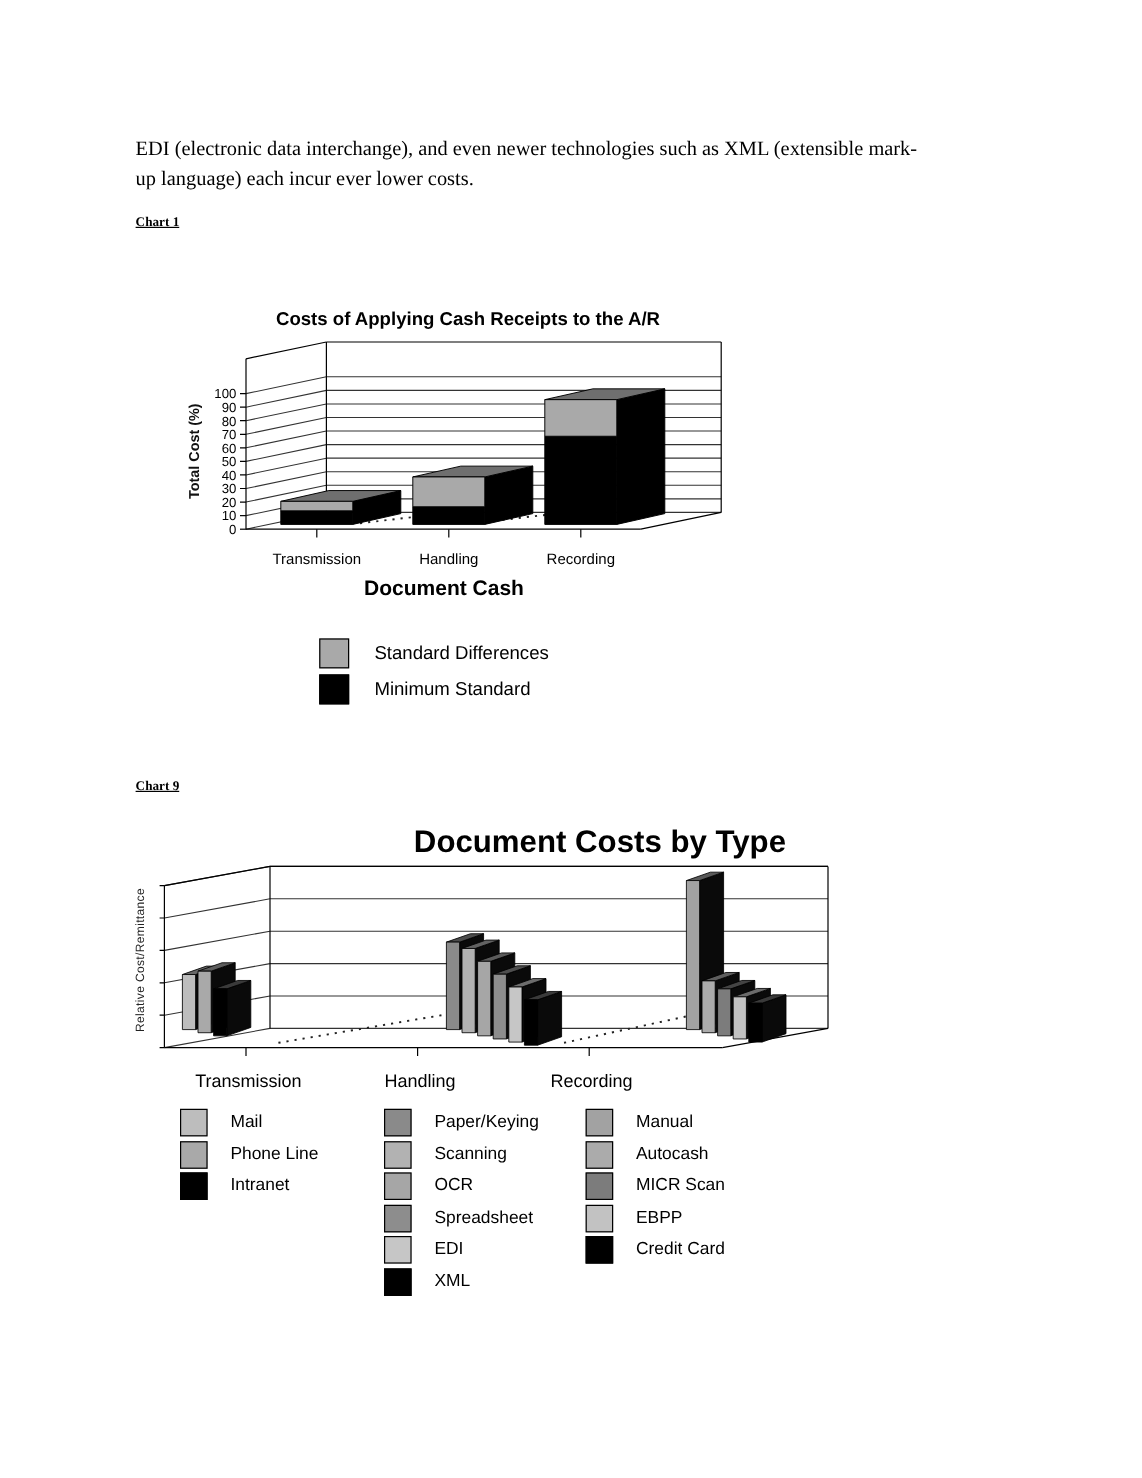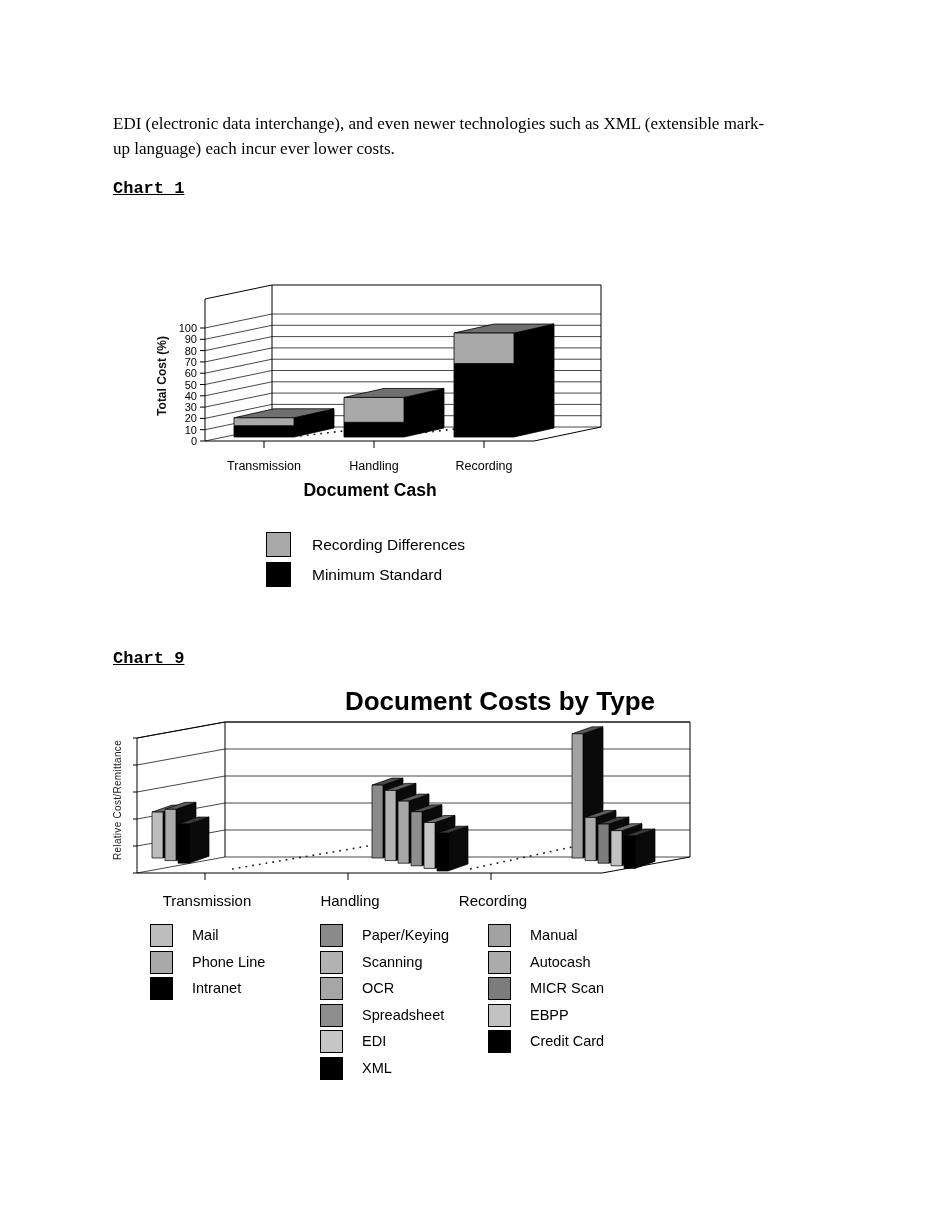--- a/index.html
+++ b/index.html
@@ -1,20 +1,20 @@
 <!DOCTYPE html>
 <html><head>
 <meta charset="utf-8">
 <style>
   html,body{margin:0;padding:0;background:#fff;}
   .page{position:relative;width:832px;height:1232px;background:#ffffff;overflow:hidden;
         font-family:"Liberation Sans",sans-serif;color:#000;}
   .serif{font-family:"Liberation Serif",serif;}
   .para{position:absolute;left:113px;top:112px;width:745px;font-size:17px;line-height:24.5px;}
-  .chart-heading{position:absolute;left:113px;font-size:17px;font-weight:bold;text-decoration:underline;font-family:Liberation Mono, monospace;}
+  .chart-heading{position:absolute;left:113px;font-size:11px;font-weight:bold;text-decoration:underline;}
   .c1-title{position:absolute;left:149px;top:216px;width:440px;text-align:center;
             font-size:25px;font-weight:bold;letter-spacing:.5px;}
   .c1-subtitle{position:absolute;left:170px;top:258px;width:440px;text-align:center;
             font-size:15.5px;font-weight:bold;}
   .c1-xtitle{position:absolute;left:150px;top:480px;width:440px;text-align:center;
             font-size:17.5px;font-weight:bold;}
   .c2-title{position:absolute;left:115px;top:686px;width:540px;text-align:right;
             font-size:26px;font-weight:bold;}
   .vlabel{position:absolute;width:150px;height:16px;text-align:center;
           transform:rotate(-90deg);white-space:nowrap;}
@@ -36,20 +36,21 @@
 
 <div class="page">
 
   <div class="para serif">
     <span>EDI (electronic data interchange), and even newer technologies such as XML (extensible mark-</span><br>
     <span>up language) each incur ever lower costs.</span>
   </div>
 
   <div class="chart-heading serif" style="top:179px;">Chart 1</div>
 
+  <div class="c1-subtitle">Costs of Applying Cash Receipts to the A/R</div>
   <div class="vlabel vlabel1">Total Cost (%)</div>
 
   <svg id="c1" style="left:150px;top:278px;" width="470" height="202" viewBox="150 278 470 202">
       <line x1="272" y1="427" x2="601" y2="427" stroke="#333" stroke-width="0.9"></line>
       <line x1="272" y1="427" x2="205" y2="441" stroke="#333" stroke-width="0.9"></line>
       <line x1="200" y1="441" x2="205" y2="441" stroke="#000" stroke-width="1"></line>
       <text x="197" y="445" text-anchor="end" font-size="11" font-family="&quot;Liberation Sans&quot;,sans-serif" font-weight="normal" fill="#000">0</text>
       <line x1="272" y1="415.7" x2="601" y2="415.7" stroke="#333" stroke-width="0.9"></line>
       <line x1="272" y1="415.7" x2="205" y2="429.7" stroke="#333" stroke-width="0.9"></line>
       <line x1="200" y1="429.7" x2="205" y2="429.7" stroke="#000" stroke-width="1"></line>
@@ -117,21 +118,21 @@
       <polygon points="454,363.55 514,363.55 514,333.04 454,333.04" fill="#a9a9a9" stroke="#000" stroke-width="0.8"></polygon>
       <line x1="484" y1="441" x2="484" y2="448" stroke="#000" stroke-width="1"></line>
       <text x="484" y="470" text-anchor="middle" font-size="12.5" font-family="&quot;Liberation Sans&quot;,sans-serif" font-weight="normal" fill="#000">Recording</text>
     </svg>
 
   <div class="c1-xtitle">Document Cash</div>
 
   <div class="legend lg1" style="left:266px;top:532px;" id="legend1">
       <div class="legend-item">
         <span class="sw" style="background: rgb(169, 169, 169);"></span>
-        <span class="lb">Recording Differences</span>
+        <span class="lb">Standard Differences</span>
       </div>
       <div class="legend-item">
         <span class="sw" style="background: rgb(0, 0, 0);"></span>
         <span class="lb">Minimum Standard</span>
       </div>
     </div>
 
   <div class="chart-heading serif" style="top:649px;">Chart 9</div>
 
   <div class="c2-title">Document Costs by Type</div>

